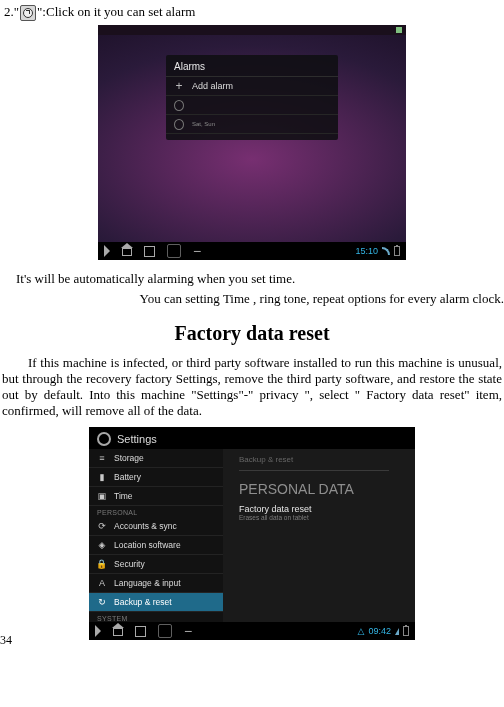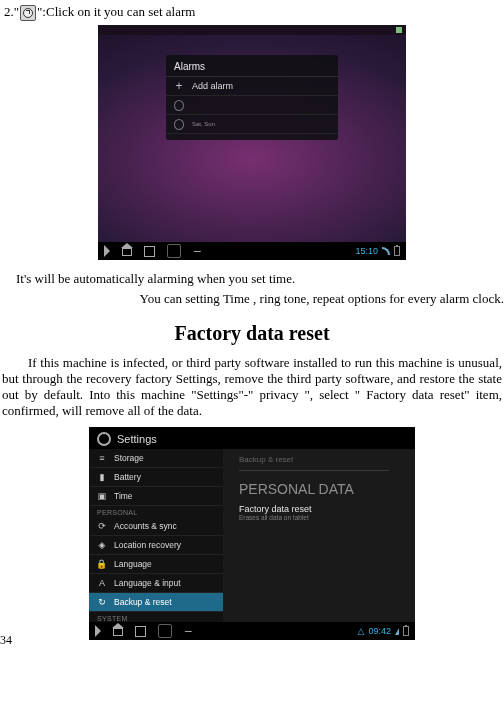--- a/index.html
+++ b/index.html
@@ -322,25 +322,25 @@
           <span class="s2-ico">▣</span>
           <span>Time</span>
         </div>
       <div class="s2-section-label">PERSONAL</div>
       <div class="s2-row">
           <span class="s2-ico">⟳</span>
           <span>Accounts &amp; sync</span>
         </div>
       <div class="s2-row">
           <span class="s2-ico">◈</span>
-          <span>Location recovery</span>
+          <span>Location software</span>
         </div>
       <div class="s2-row">
           <span class="s2-ico">🔒</span>
-          <span>Language</span>
+          <span>Security</span>
         </div>
       <div class="s2-row">
           <span class="s2-ico">A</span>
           <span>Language &amp; input</span>
         </div>
       <div class="s2-row highlight">
           <span class="s2-ico" style="color:#fff">↻</span>
           <span>Backup &amp; reset</span>
         </div>
       <div class="s2-section-label">SYSTEM</div>

